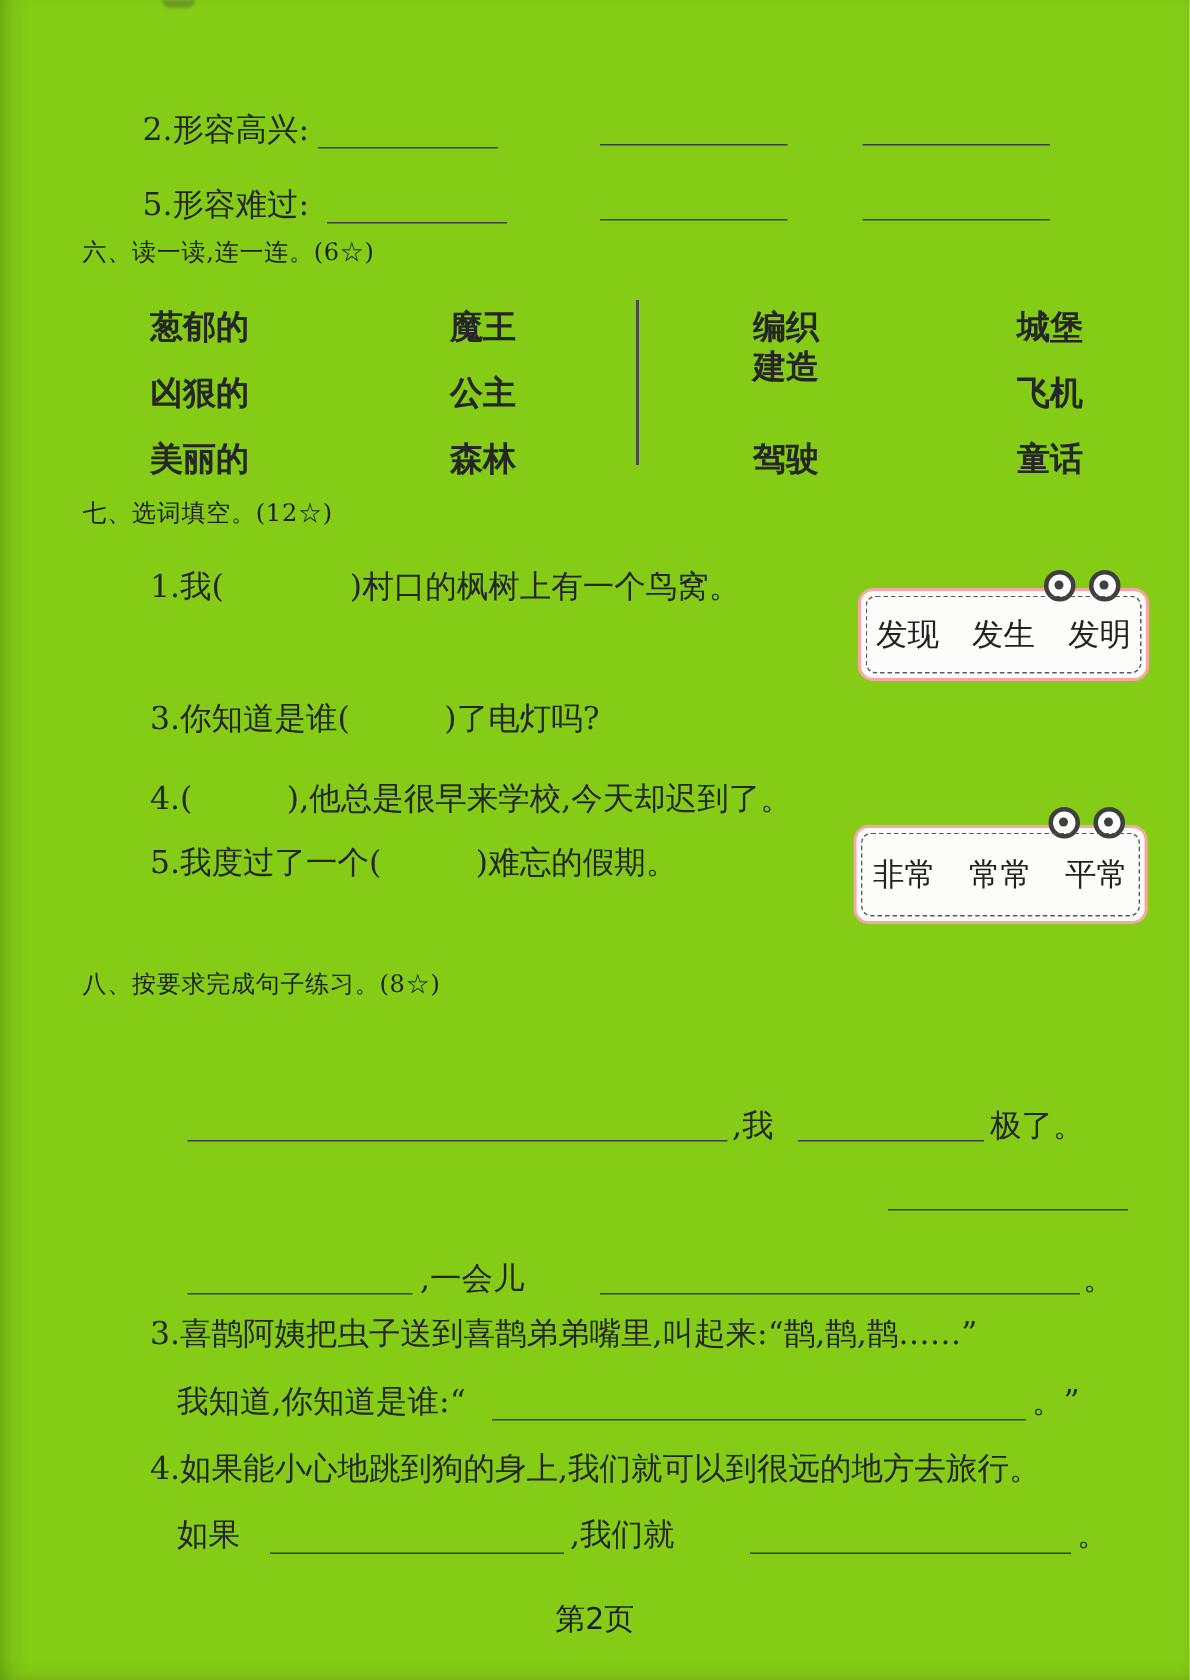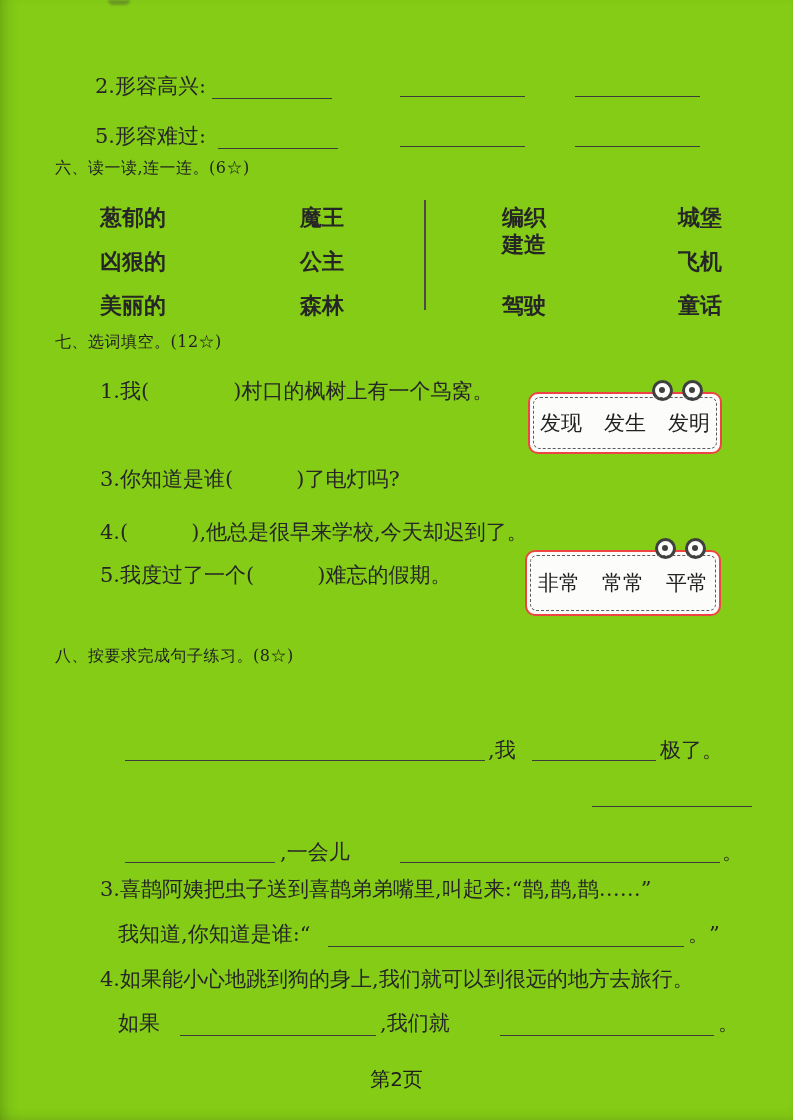--- a/index.html
+++ b/index.html
@@ -15,21 +15,21 @@
                 inset -6px 0 10px -10px rgba(0,0,0,.12),
                 inset 0 -12px 16px -14px rgba(0,0,0,.18);
     color:#262626;
   }
   .t { position:absolute; font-size:21px; line-height:1.25; white-space:nowrap; color:#262626; }
   .h { position:absolute; font-size:16px; line-height:1.2; white-space:nowrap; color:#1f1f1f; letter-spacing:.5px; }
   .uline { position:absolute; height:0; border-bottom:1.6px solid #3d3d3d; }
   .vline { position:absolute; width:1.7px; background:#4a4a4a; }
   .cell { position:absolute; font-size:22px; white-space:nowrap; color:#262626;font-weight:bold; }
   .wordbox {
-    position:absolute; border:2px solid #ef4444; border-radius:10px; background:#fcfcfb;
+    position:absolute; border:2px solid #fca5a5; border-radius:10px; background:#fcfcfb;margin-left:44px;
   }
   .wordbox .inner {
     position:absolute; inset:3px; border:1.6px dashed #5a5a5a; border-radius:7px;
     display:flex; align-items:center; justify-content:center; gap:22px;
     font-size:21px; color:#222;
   }
   .ring {
     position:absolute; width:21px; height:21px; border-radius:50%;
     border:3px solid #3f3f3f; background:#fcfcfb; box-sizing:border-box;
   }

